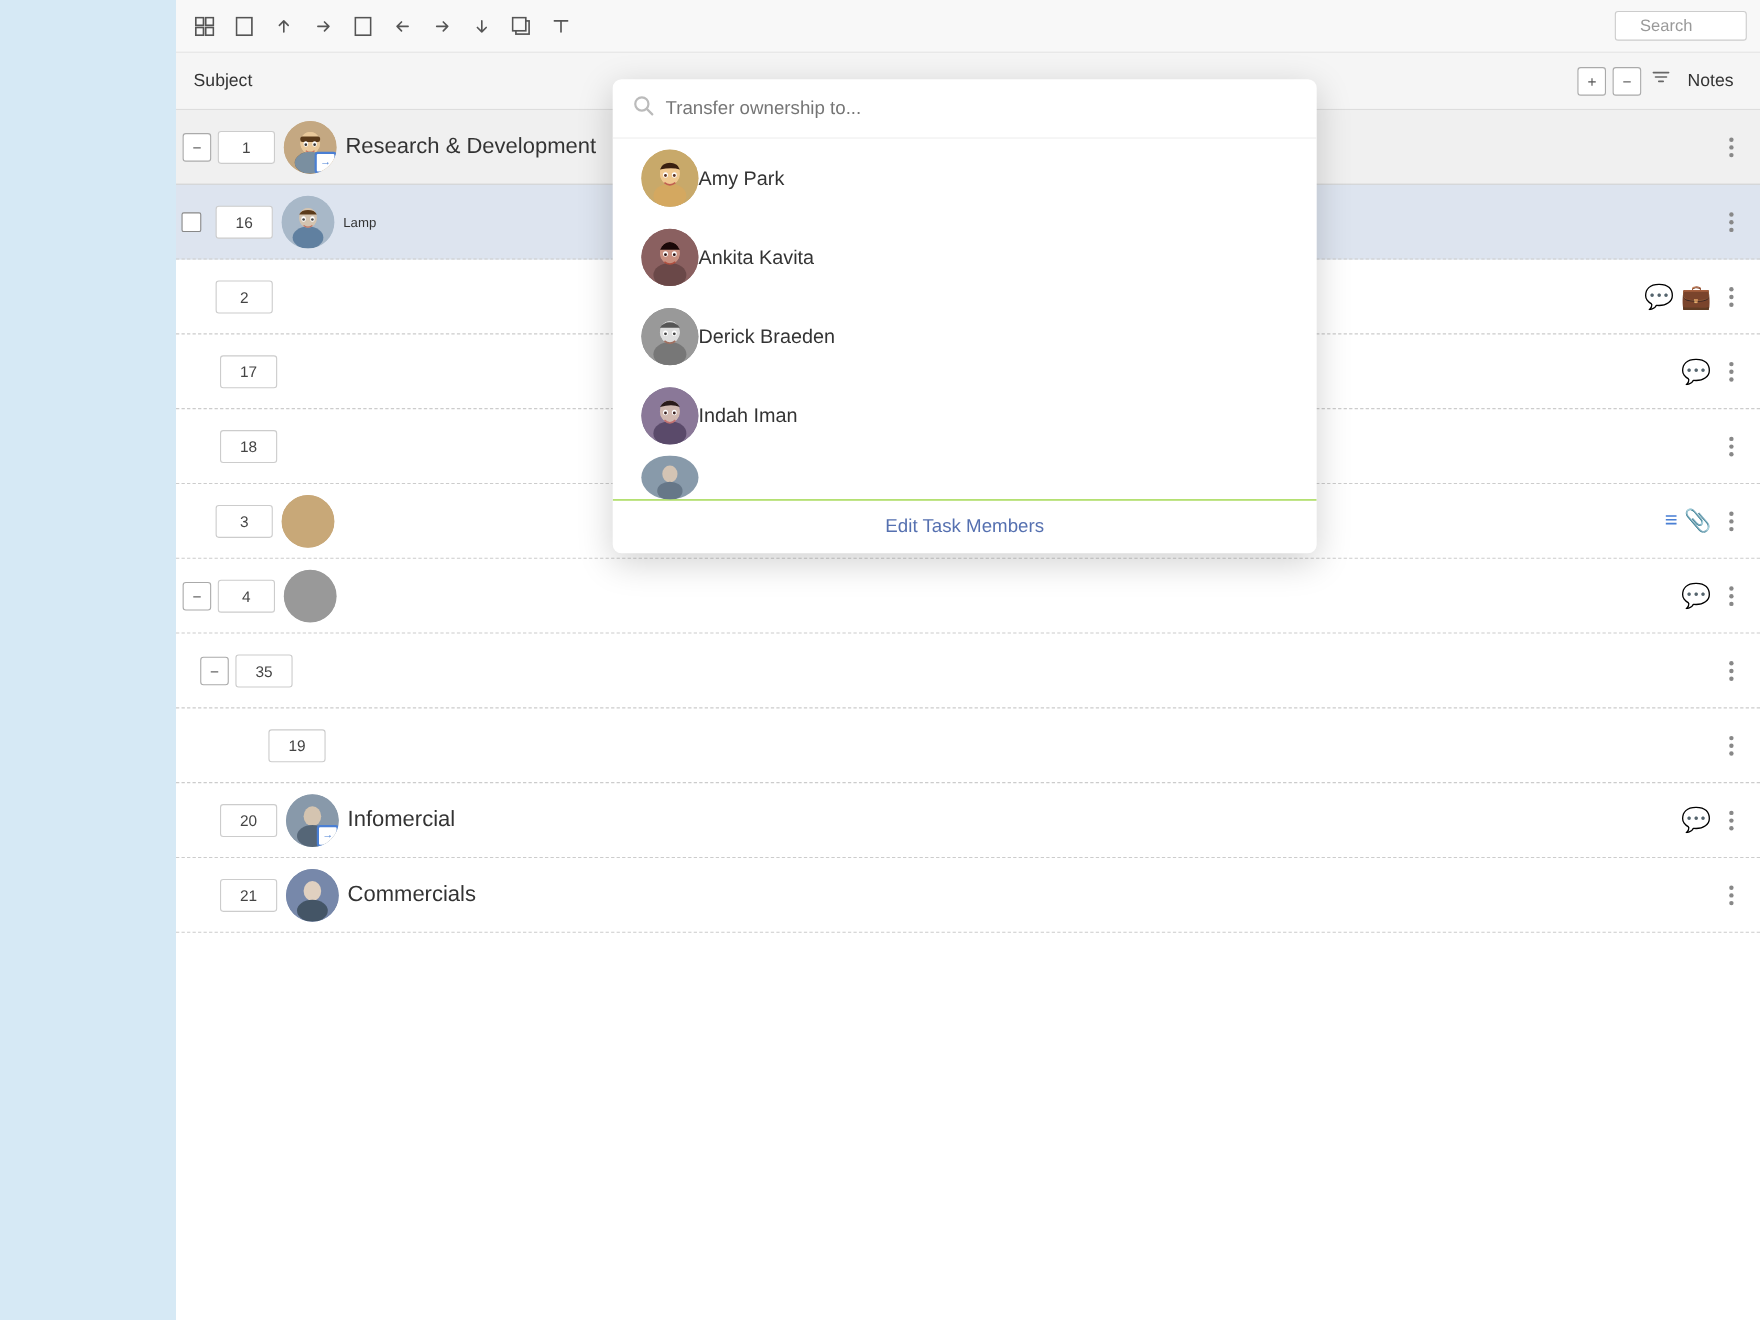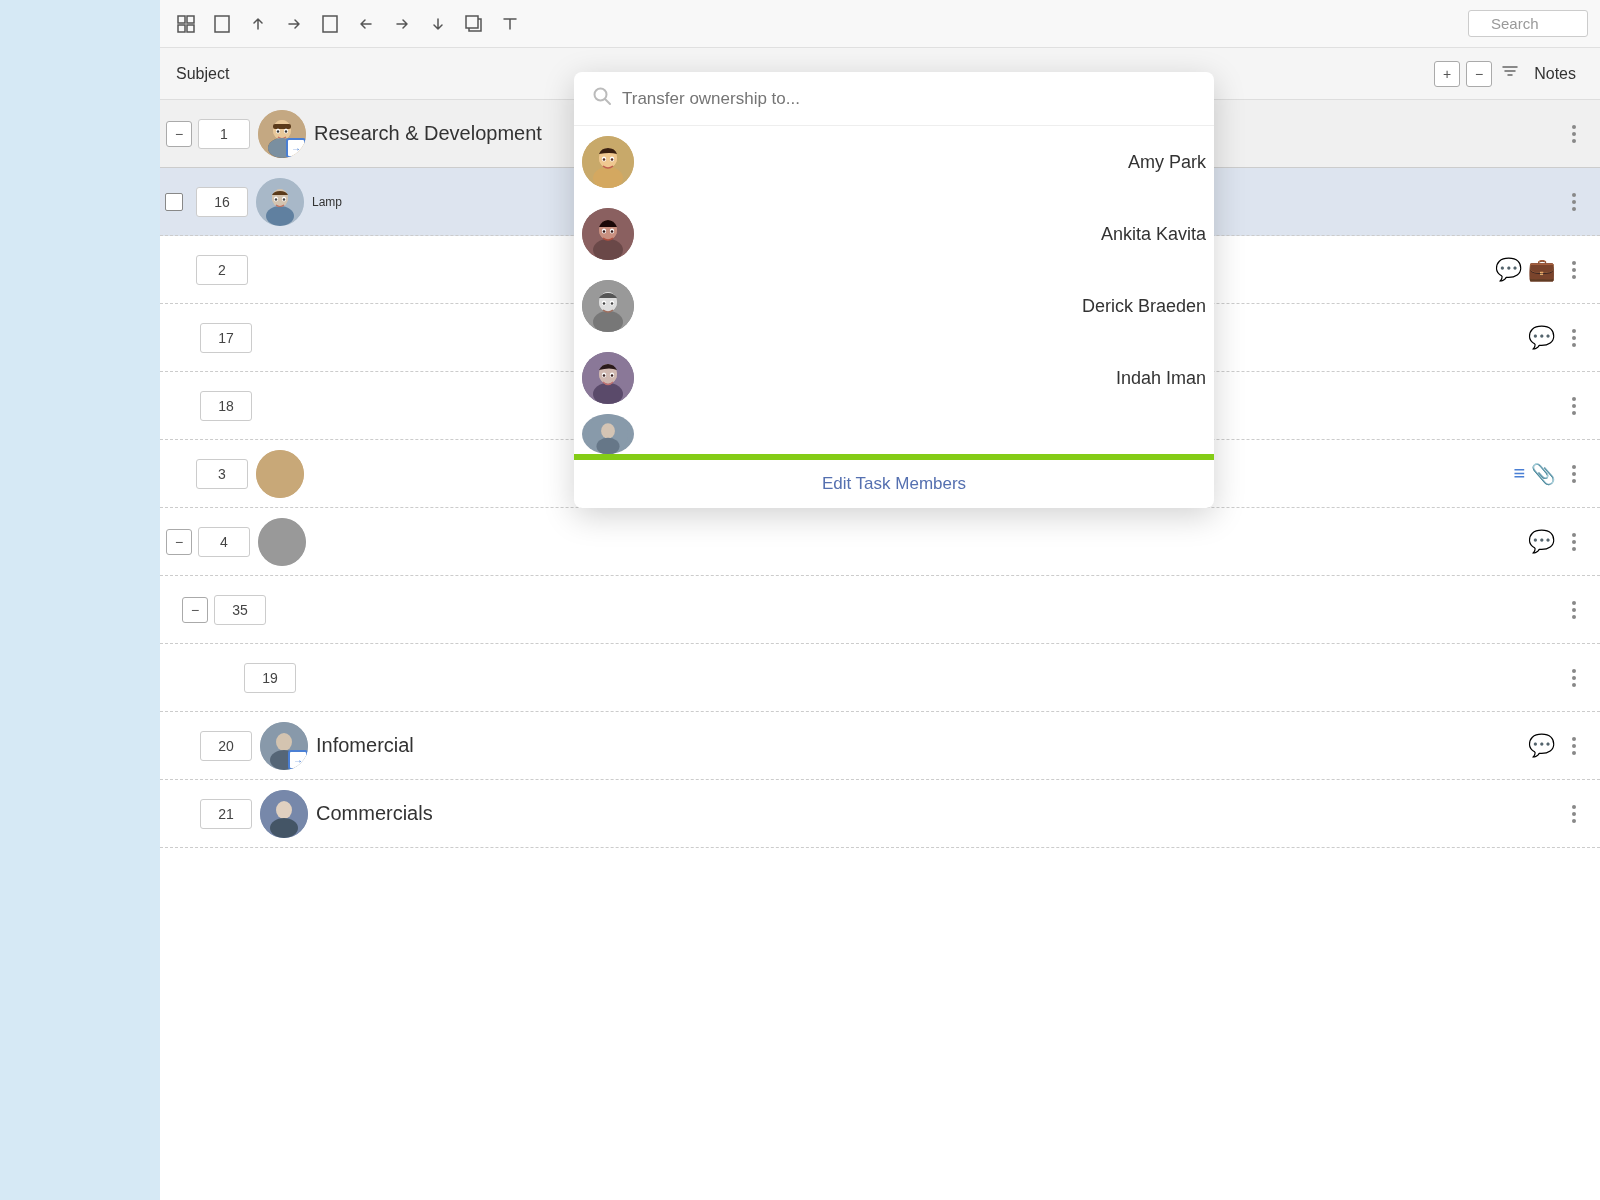--- a/index.html
+++ b/index.html
@@ -243,21 +243,21 @@
 
     
     .face-rd {
       background: #c4a882;
     }
 
     
     .dropdown-overlay {
       position: absolute;
       top: 72px;
-      left: 414px;
+      left: 397px;
       width: 640px;
       background: #fff;
       border-radius: 8px;
       box-shadow: 0 8px 32px rgba(0,0,0,0.18);
       z-index: 100;
       padding-bottom: 0;
       overflow: hidden;
     }
 
     .dropdown-search {
@@ -278,24 +278,22 @@
       color: #bbb;
       border: none;
       outline: none;
       flex: 1;
       background: transparent;
     }
 
     .dropdown-user {
       display: flex;
       align-items: center;
-      padding: 10px 8px;
+      padding: 10px 26px;
       cursor: pointer;
-      gap: 14px;
-      justify-content: space-between;
     }
 
     .dropdown-avatar {
       width: 52px;
       height: 52px;
       border-radius: 50%;
       flex-shrink: 0;
       overflow: hidden;
       display: flex;
       align-items: center;
@@ -307,21 +305,21 @@
       color: #333;
     }
 
     .dropdown-footer {
       text-align: center;
       padding: 14px;
       font-size: 17px;
       color: #5570b0;
       font-weight: 500;
       cursor: pointer;
-      border-top: 6px solid #84cc16;
+      border-top: 1px solid #84cc16;
     }
   </style>
 </head>
 <body>
 
 <div class="main-container">
 
   <div class="left-panel"></div>
 
   <div class="content-area">

